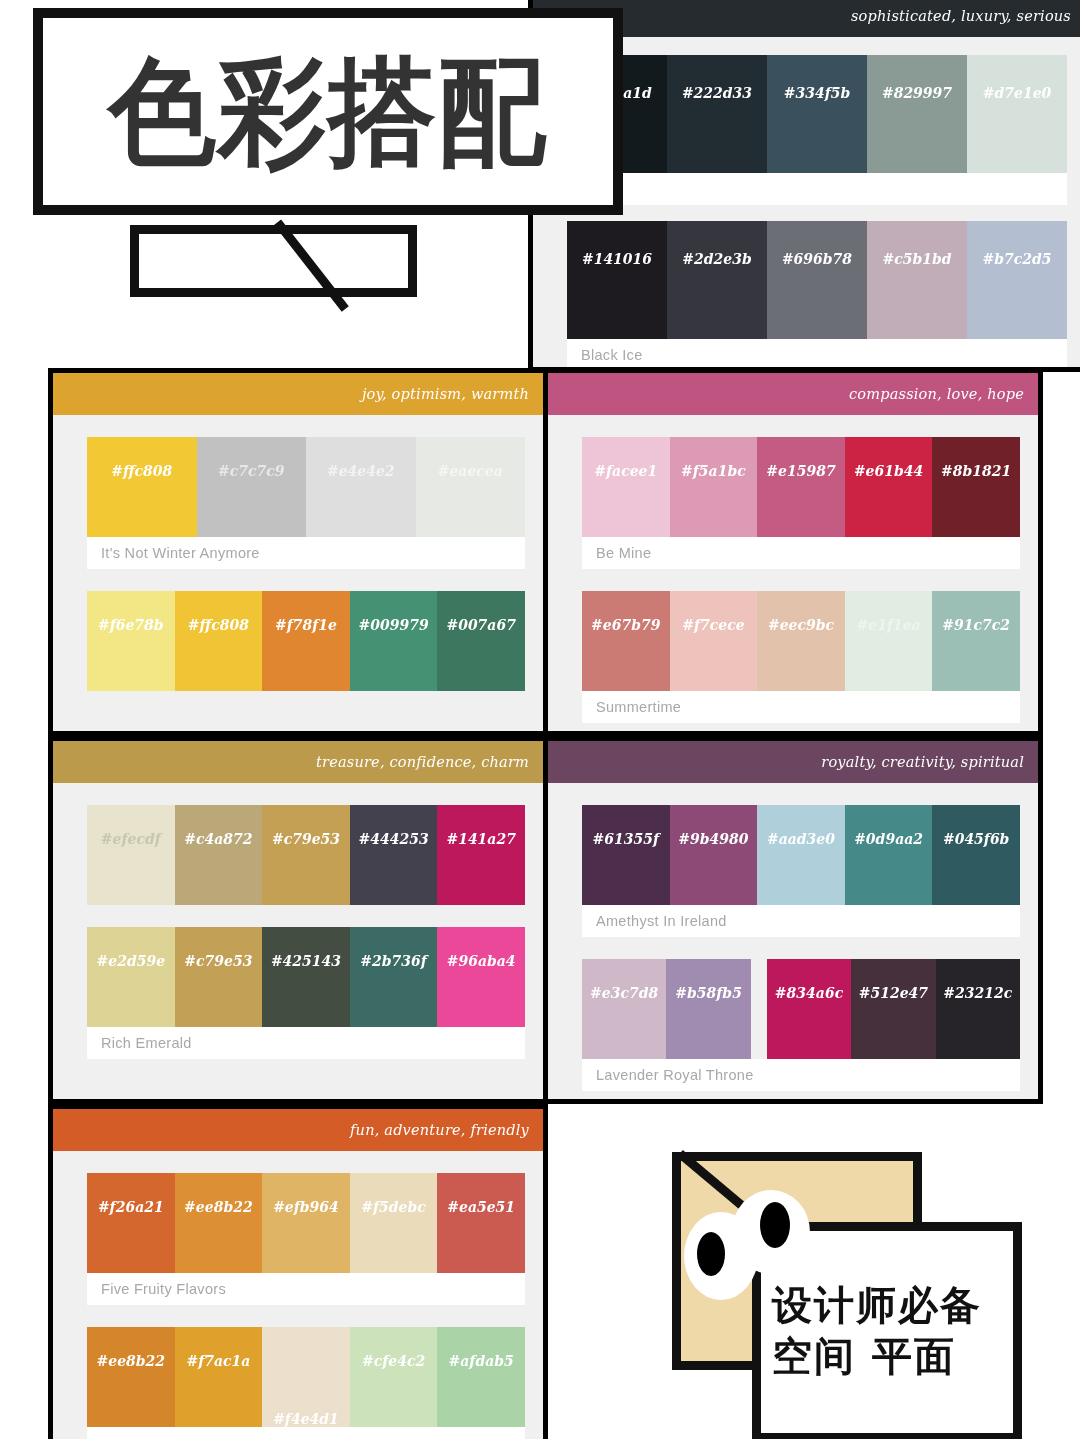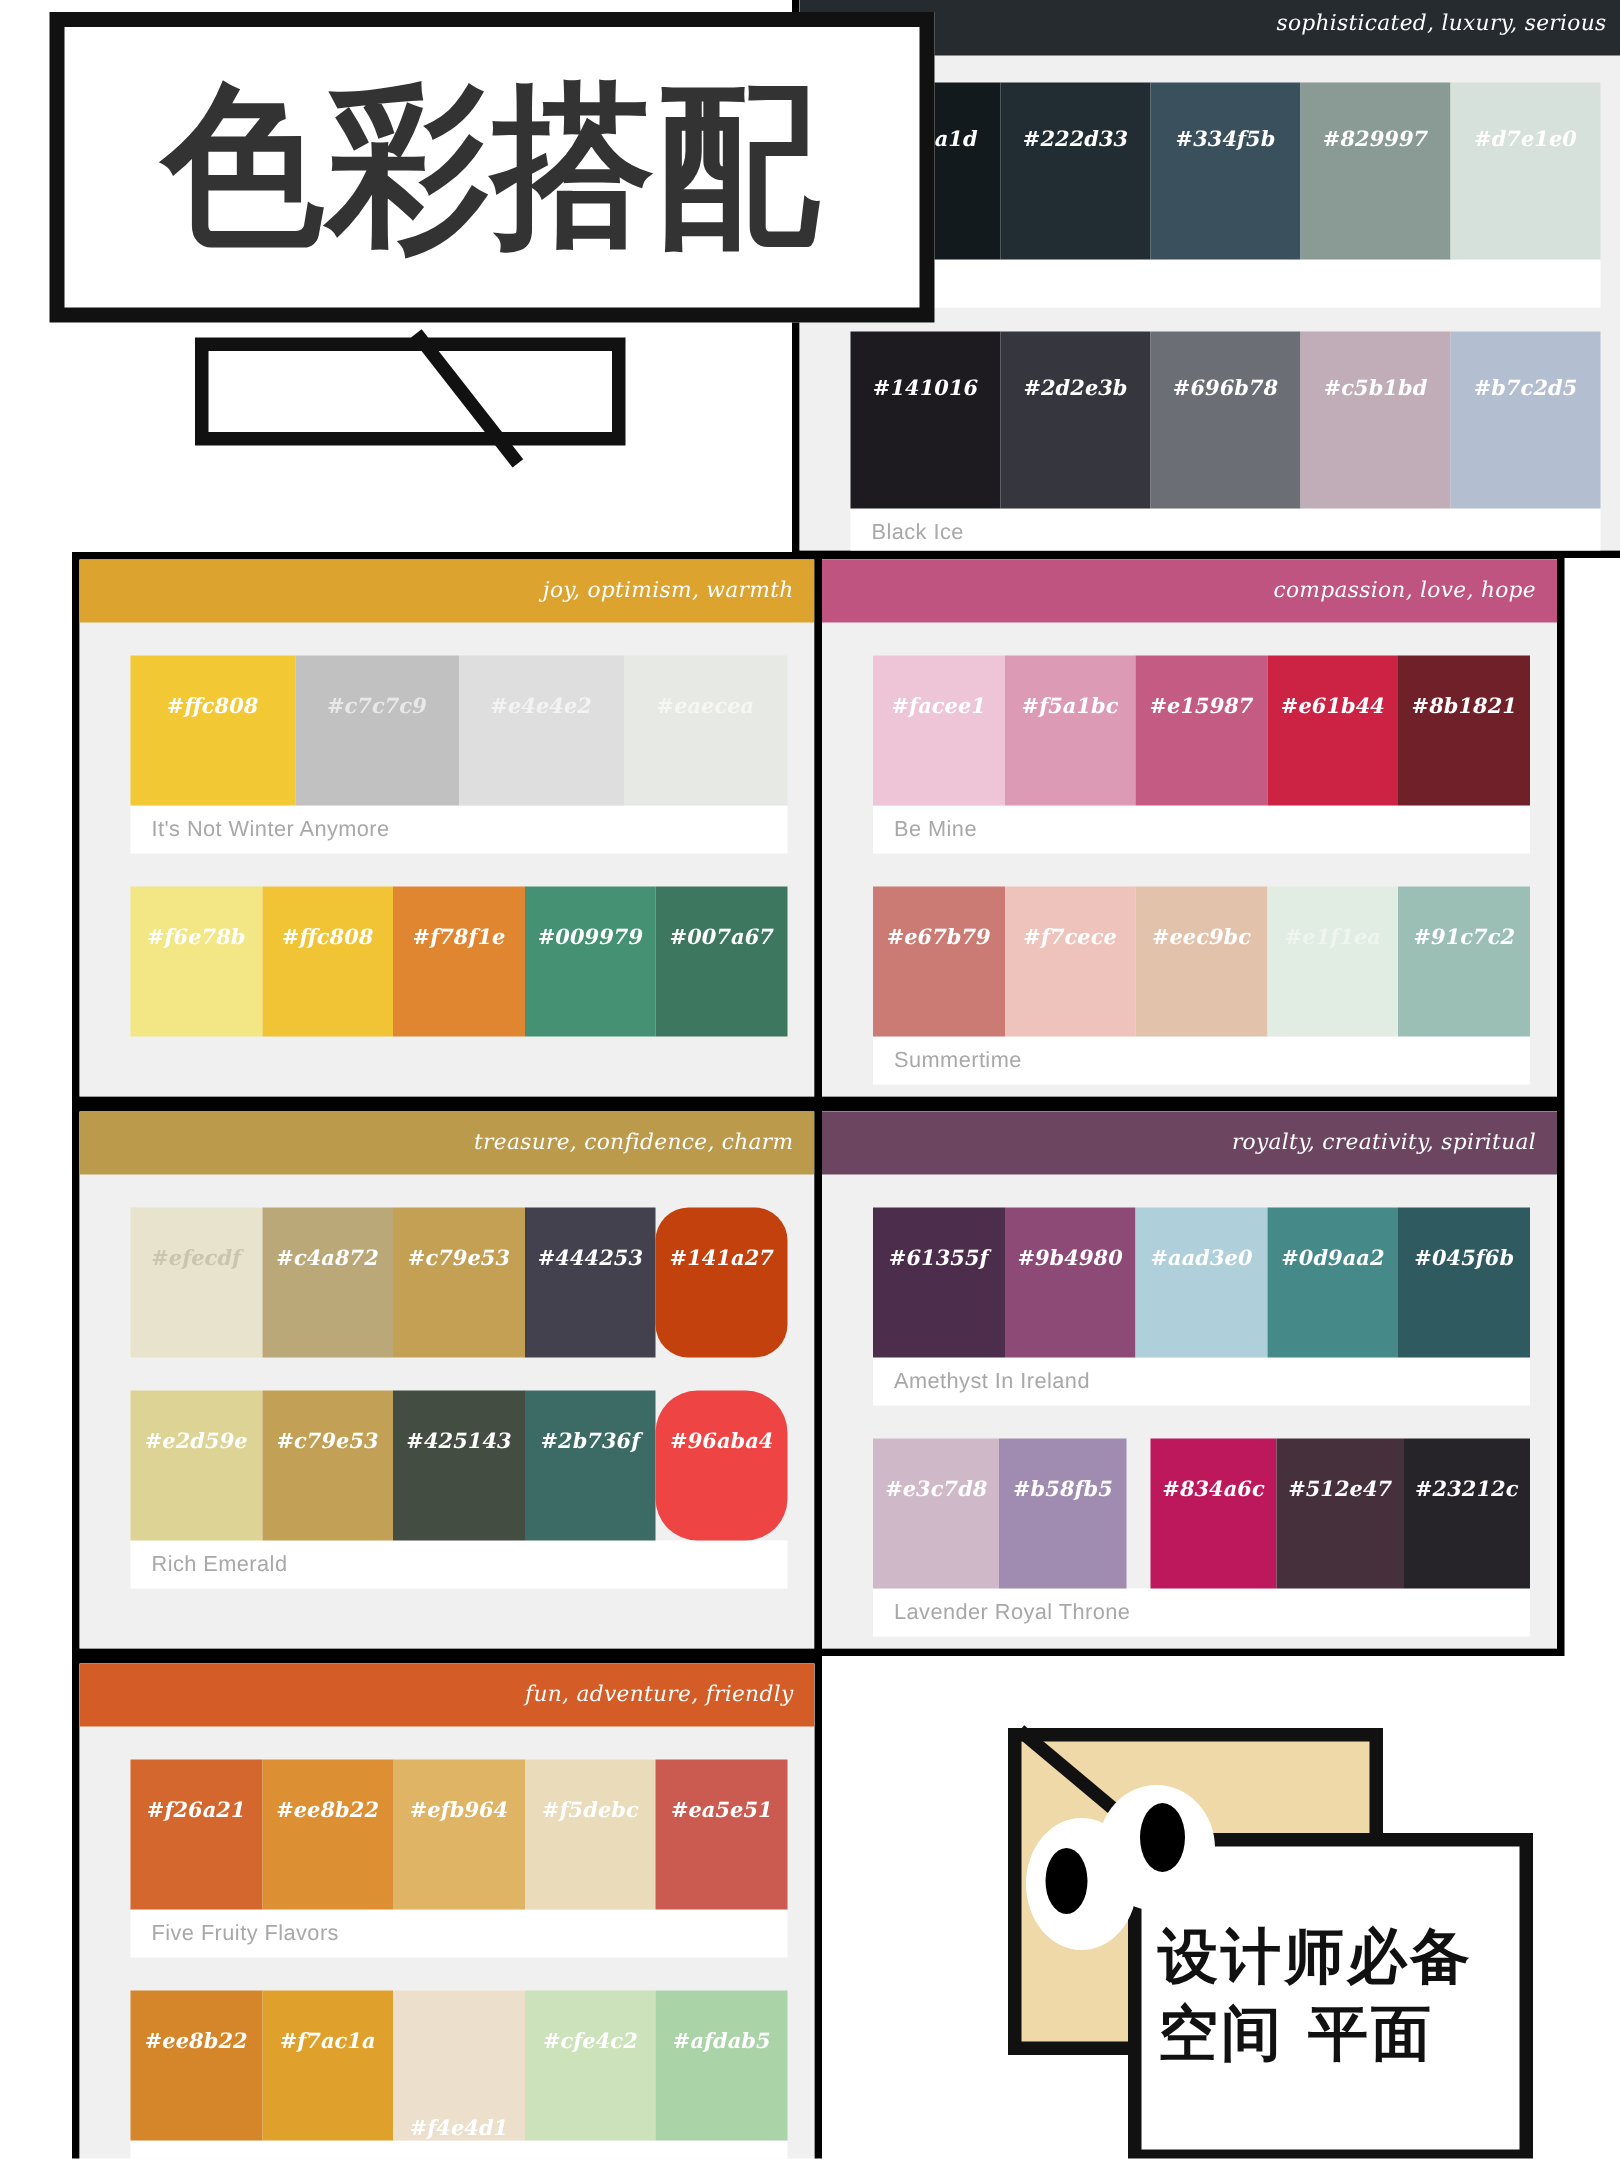--- a/index.html
+++ b/index.html
@@ -323,40 +323,40 @@
             </div>
             <div class="swatch" style="background: rgb(187, 168, 120);">
               <span style="color: rgb(255, 255, 255);">#c4a872</span>
             </div>
             <div class="swatch" style="background: rgb(196, 160, 84);">
               <span style="color: rgb(255, 255, 255);">#c79e53</span>
             </div>
             <div class="swatch" style="background: rgb(67, 65, 78);">
               <span style="color: rgb(255, 255, 255);">#444253</span>
             </div>
-            <div class="swatch" style="background: #c2410c; border-radius: 22px;">
+            <div class="swatch" style="background: #be185d;">
               <span style="color: rgb(255, 255, 255);">#141a27</span>
             </div>
           </div>
         </div>
         <div class="palette">
           <div class="swatches">
             <div class="swatch" style="background: rgb(221, 211, 148);">
               <span style="color: rgb(255, 255, 255);">#e2d59e</span>
             </div>
             <div class="swatch" style="background: rgb(194, 160, 85);">
               <span style="color: rgb(255, 255, 255);">#c79e53</span>
             </div>
             <div class="swatch" style="background: rgb(67, 77, 66);">
               <span style="color: rgb(255, 255, 255);">#425143</span>
             </div>
             <div class="swatch" style="background: rgb(60, 106, 100);">
               <span style="color: rgb(255, 255, 255);">#2b736f</span>
             </div>
-            <div class="swatch" style="background: #ef4444; border-radius: 28px;">
+            <div class="swatch" style="background: #ec4899;">
               <span style="color: rgb(255, 255, 255);">#96aba4</span>
             </div>
           </div>
           <div class="palette-name">Rich Emerald</div>
         </div>
       </div>
     </div>
   </div>
 <div class="panel" id="panel-purple">
     <div class="panel-inner">

